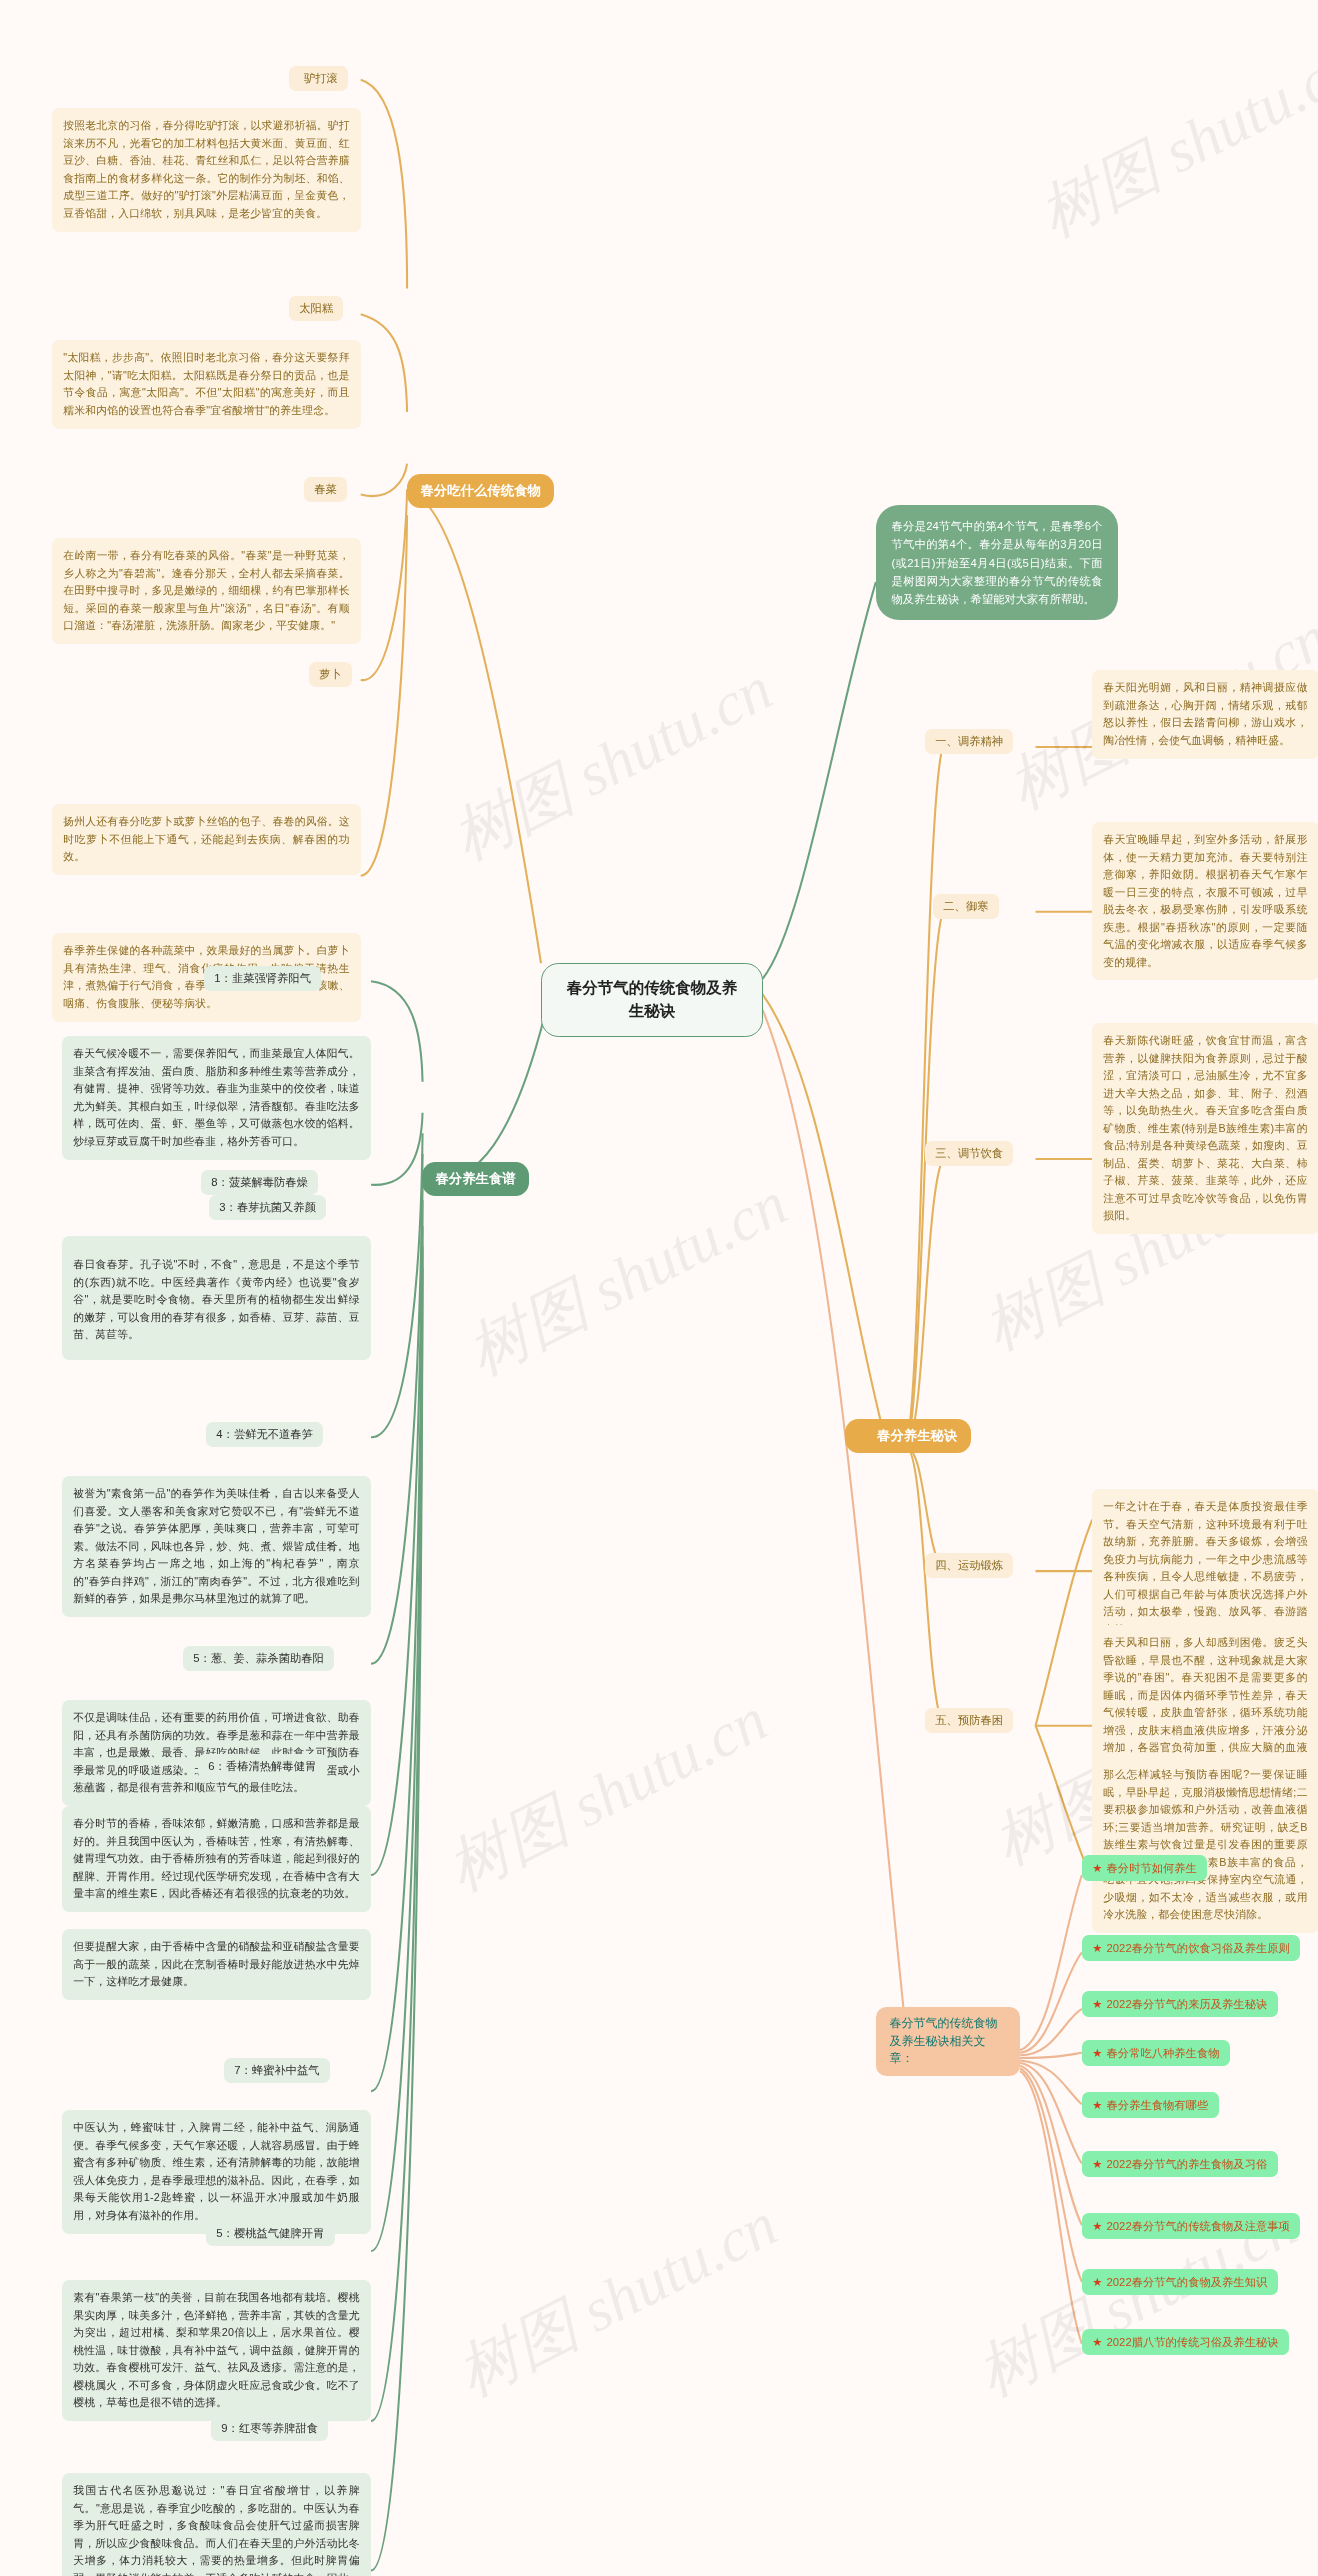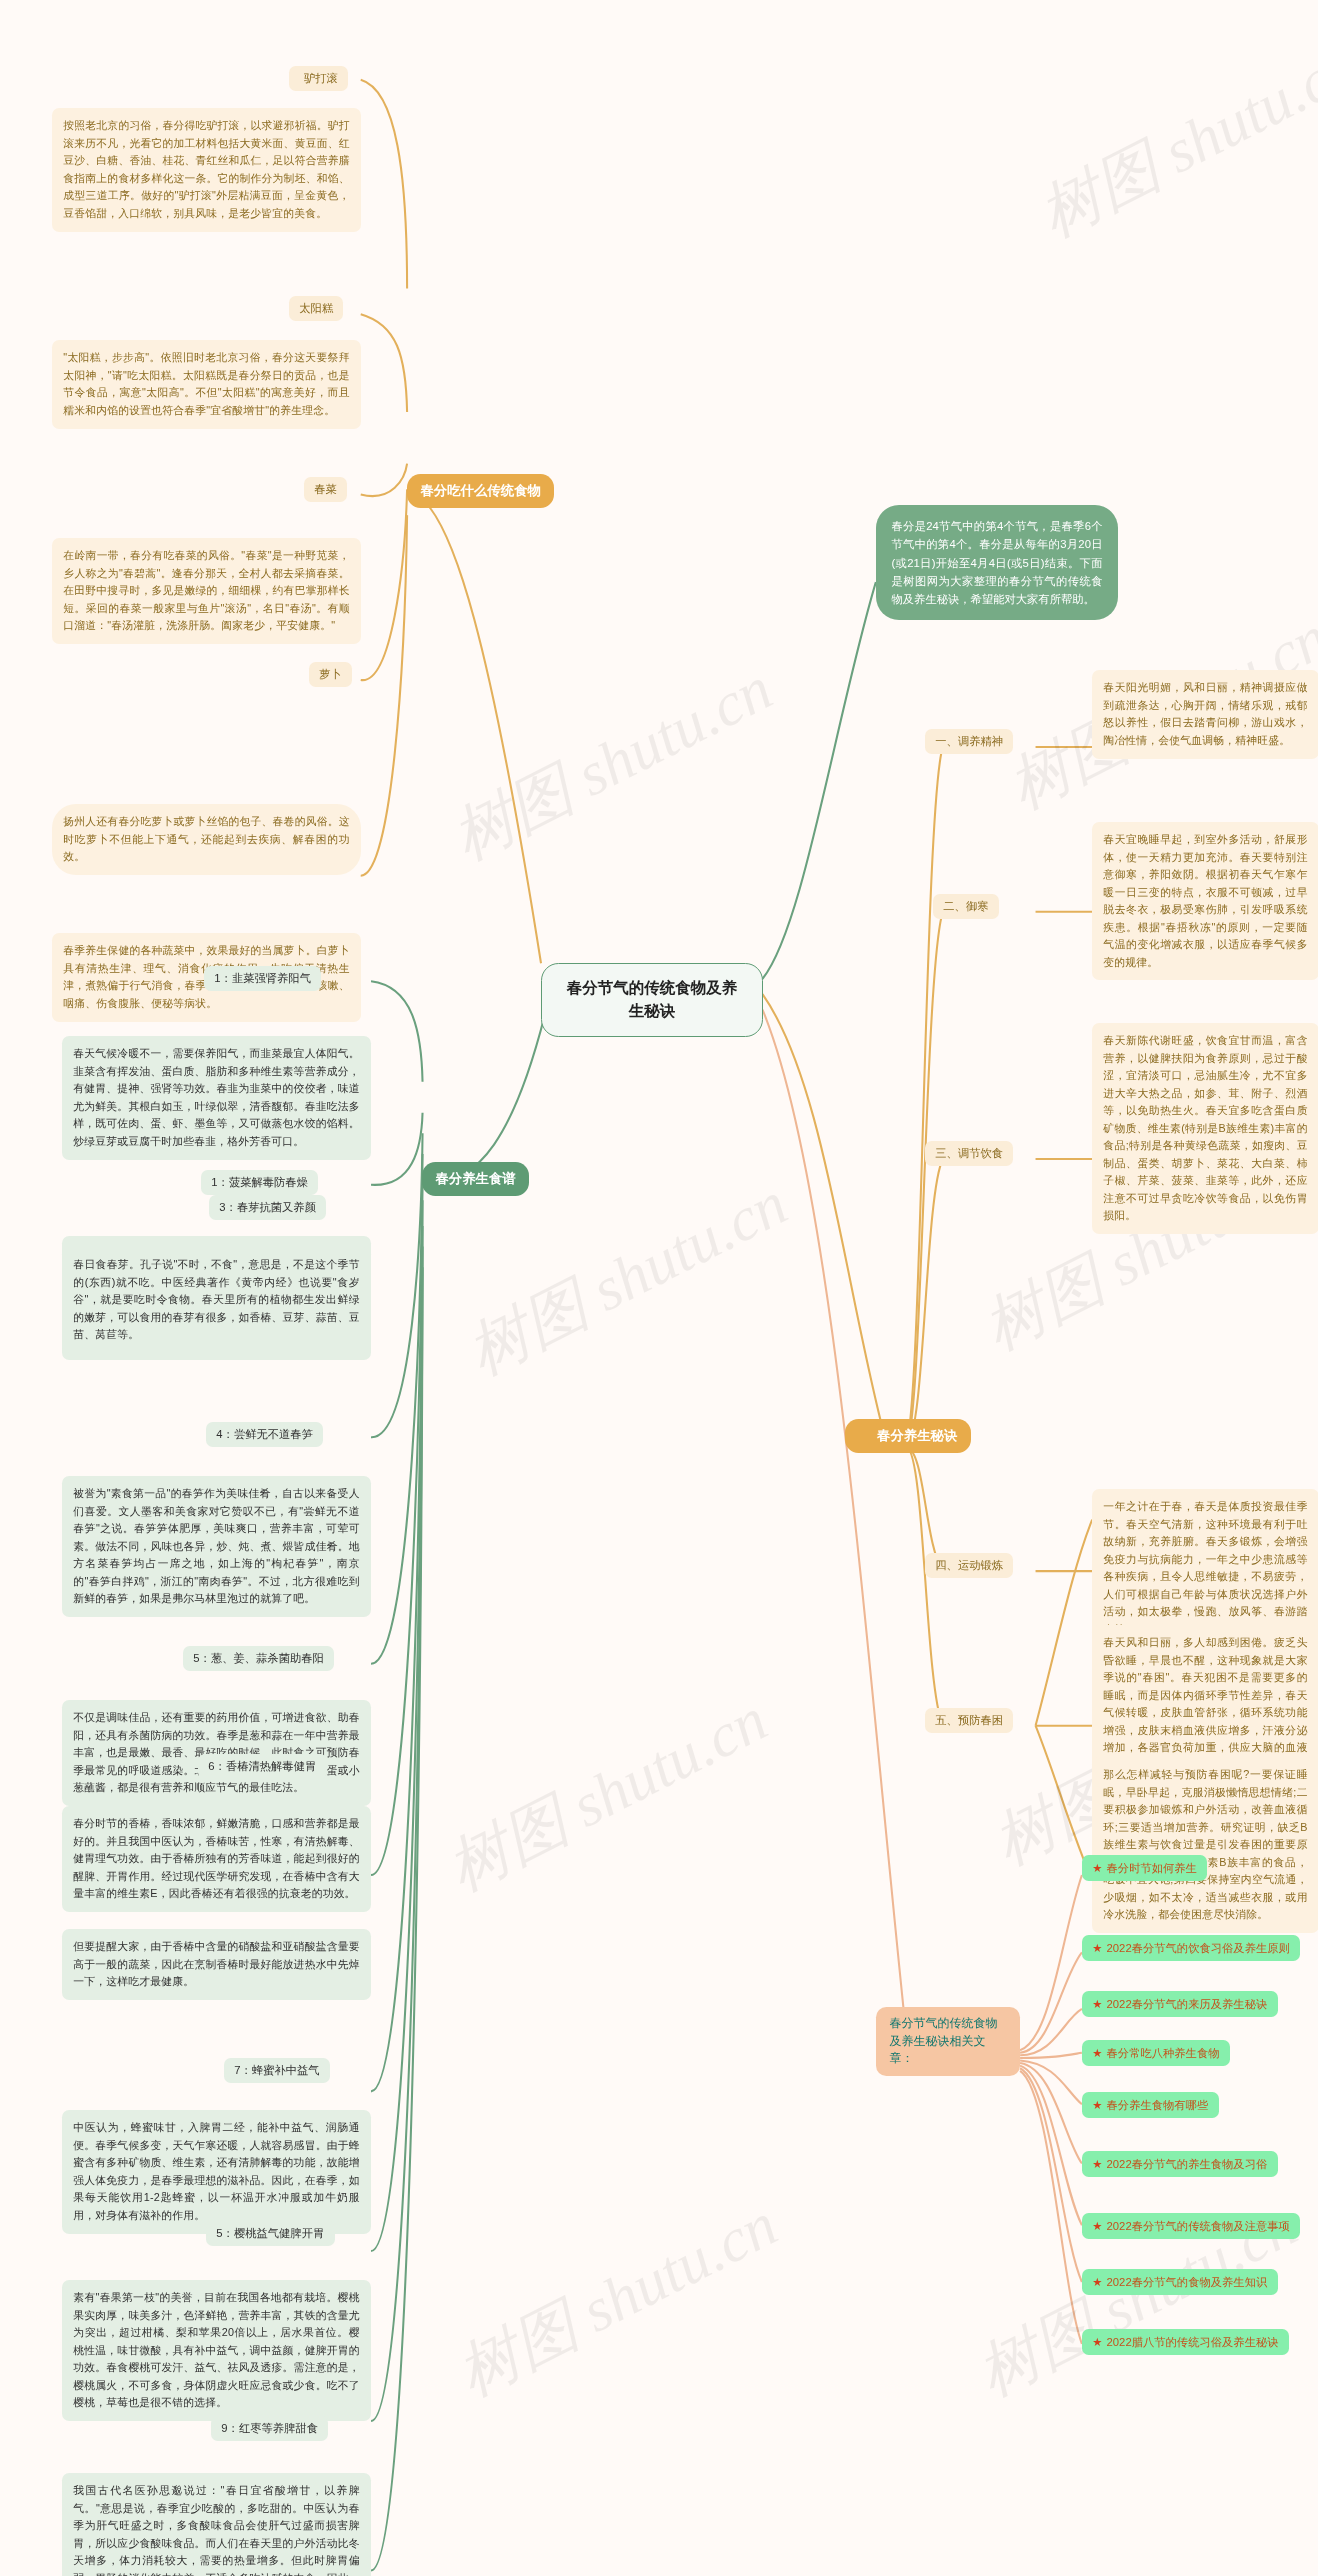--- a/index.html
+++ b/index.html
@@ -136,30 +136,30 @@
   <div class="node chip" style="left:289px; top:66px;padding-left:15px;">驴打滚</div>
   <div class="node leaf-text" style="left:52px; top:108px; width:309px;">按照老北京的习俗，春分得吃驴打滚，以求避邪祈福。驴打滚来历不凡，光看它的加工材料包括大黄米面、黄豆面、红豆沙、白糖、香油、桂花、青红丝和瓜仁，足以符合营养膳食指南上的食材多样化这一条。它的制作分为制坯、和馅、成型三道工序。做好的"驴打滚"外层粘满豆面，呈金黄色，豆香馅甜，入口绵软，别具风味，是老少皆宜的美食。</div>
 
   <div class="node chip" style="left:289px; top:296px;">太阳糕</div>
   <div class="node leaf-text" style="left:52px; top:340px; width:309px;">"太阳糕，步步高"。依照旧时老北京习俗，春分这天要祭拜太阳神，"请"吃太阳糕。太阳糕既是春分祭日的贡品，也是节令食品，寓意"太阳高"。不但"太阳糕"的寓意美好，而且糯米和内馅的设置也符合春季"宜省酸增甘"的养生理念。</div>
 
   <div class="node chip" style="left:304px; top:477px;">春菜</div>
   <div class="node leaf-text" style="left:52px; top:538px; width:309px;">在岭南一带，春分有吃春菜的风俗。"春菜"是一种野苋菜，乡人称之为"春碧蒿"。逢春分那天，全村人都去采摘春菜。在田野中搜寻时，多见是嫩绿的，细细棵，约有巴掌那样长短。采回的春菜一般家里与鱼片"滚汤"，名日"春汤"。有顺口溜道："春汤灌脏，洗涤肝肠。阖家老少，平安健康。"</div>
 
   <div class="node chip" style="left:309px; top:662px;">萝卜</div>
-  <div class="node leaf-text" style="left:52px; top:804px; width:309px;border-radius:24px;">扬州人还有春分吃萝卜或萝卜丝馅的包子、春卷的风俗。这时吃萝卜不但能上下通气，还能起到去疾病、解春困的功效。</div>
+  <div class="node leaf-text" style="left:52px; top:804px; width:309px;">扬州人还有春分吃萝卜或萝卜丝馅的包子、春卷的风俗。这时吃萝卜不但能上下通气，还能起到去疾病、解春困的功效。</div>
 
   <div class="node leaf-text" style="left:52px; top:933px; width:309px;">春季养生保健的各种蔬菜中，效果最好的当属萝卜。白萝卜具有清热生津、理气、消食化痰的作用，生吃偏于清热生津，煮熟偏于行气消食，春季食用，可用来防治痰多咳嗽、咽痛、伤食腹胀、便秘等病状。</div>
 
   <div class="node branch green" style="left:422px; top:1162px;">春分养生食谱</div>
 
   <div class="node chip green" style="left:204px; top:966px;">1：韭菜强肾养阳气</div>
   <div class="node leaf-text green" style="left:62px; top:1036px; width:309px;">春天气候冷暖不一，需要保养阳气，而韭菜最宜人体阳气。韭菜含有挥发油、蛋白质、脂肪和多种维生素等营养成分，有健胃、提神、强肾等功效。春韭为韭菜中的佼佼者，味道尤为鲜美。其根白如玉，叶绿似翠，清香馥郁。春韭吃法多样，既可佐肉、蛋、虾、墨鱼等，又可做蒸包水饺的馅料。炒绿豆芽或豆腐干时加些春韭，格外芳香可口。</div>
 
-  <div class="node chip green" style="left:201px; top:1170px;">1：菠菜解毒防春燥</div>
+  <div class="node chip green" style="left:201px; top:1170px;">8：菠菜解毒防春燥</div>
   <div class="node leaf-text green" style="left:62px; top:1236px; width:309px;">菠菜是一年四季都有的蔬菜，但以春季为佳，而不是赵本山和宋丹丹说的"秋菠"。"春菠"根红叶绿，鲜嫩异常，最为可口。春季上市的菠菜，对解毒、防春燥颇有益处。中医也认为菠菜性甘凉，能养血、止血、敛阴、润燥。因菠菜含草酸较多，有碍钙和铁的吸收，吃菠菜时宜先用沸水烫软，捞出再炒。</div>
 
   <div class="node chip green" style="left:209px; top:1195px;">3：春芽抗菌又养颜</div>
   <div class="node leaf-text green" style="left:62px; top:1247px; width:309px;">春日食春芽。孔子说"不时，不食"，意思是，不是这个季节的(东西)就不吃。中医经典著作《黄帝内经》也说要"食岁谷"，就是要吃时令食物。春天里所有的植物都生发出鲜绿的嫩芽，可以食用的春芽有很多，如香椿、豆芽、蒜苗、豆苗、莴苣等。</div>
 
   <div class="node chip green" style="left:206px; top:1422px;">4：尝鲜无不道春笋</div>
   <div class="node leaf-text green" style="left:62px; top:1476px; width:309px;">被誉为"素食第一品"的春笋作为美味佳肴，自古以来备受人们喜爱。文人墨客和美食家对它赞叹不已，有"尝鲜无不道春笋"之说。春笋笋体肥厚，美味爽口，营养丰富，可荤可素。做法不同，风味也各异，炒、炖、煮、煨皆成佳肴。地方名菜春笋均占一席之地，如上海的"枸杞春笋"，南京的"春笋白拌鸡"，浙江的"南肉春笋"。不过，北方很难吃到新鲜的春笋，如果是弗尔马林里泡过的就算了吧。</div>
 
   <div class="node chip green" style="left:183px; top:1646px;">5：葱、姜、蒜杀菌助春阳</div>
   <div class="node leaf-text green" style="left:62px; top:1700px; width:309px;">不仅是调味佳品，还有重要的药用价值，可增进食欲、助春阳，还具有杀菌防病的功效。春季是葱和蒜在一年中营养最丰富，也是最嫩、最香、最好吃的时候，此时食之可预防春季最常见的呼吸道感染。北方人春天爱吃的小葱炒鸡蛋或小葱蘸酱，都是很有营养和顺应节气的最佳吃法。</div>

